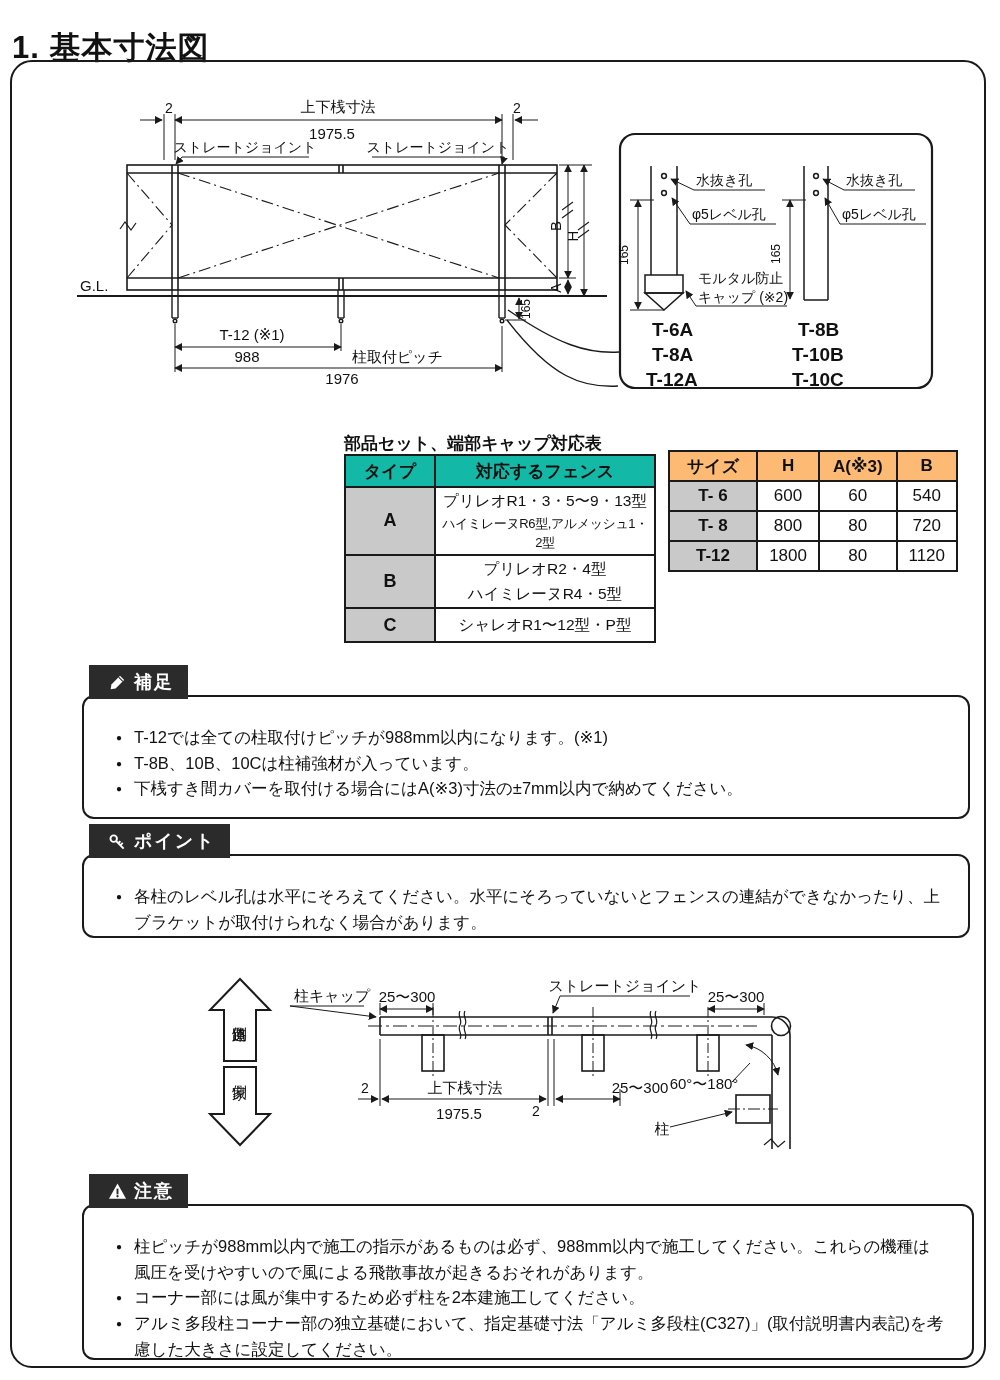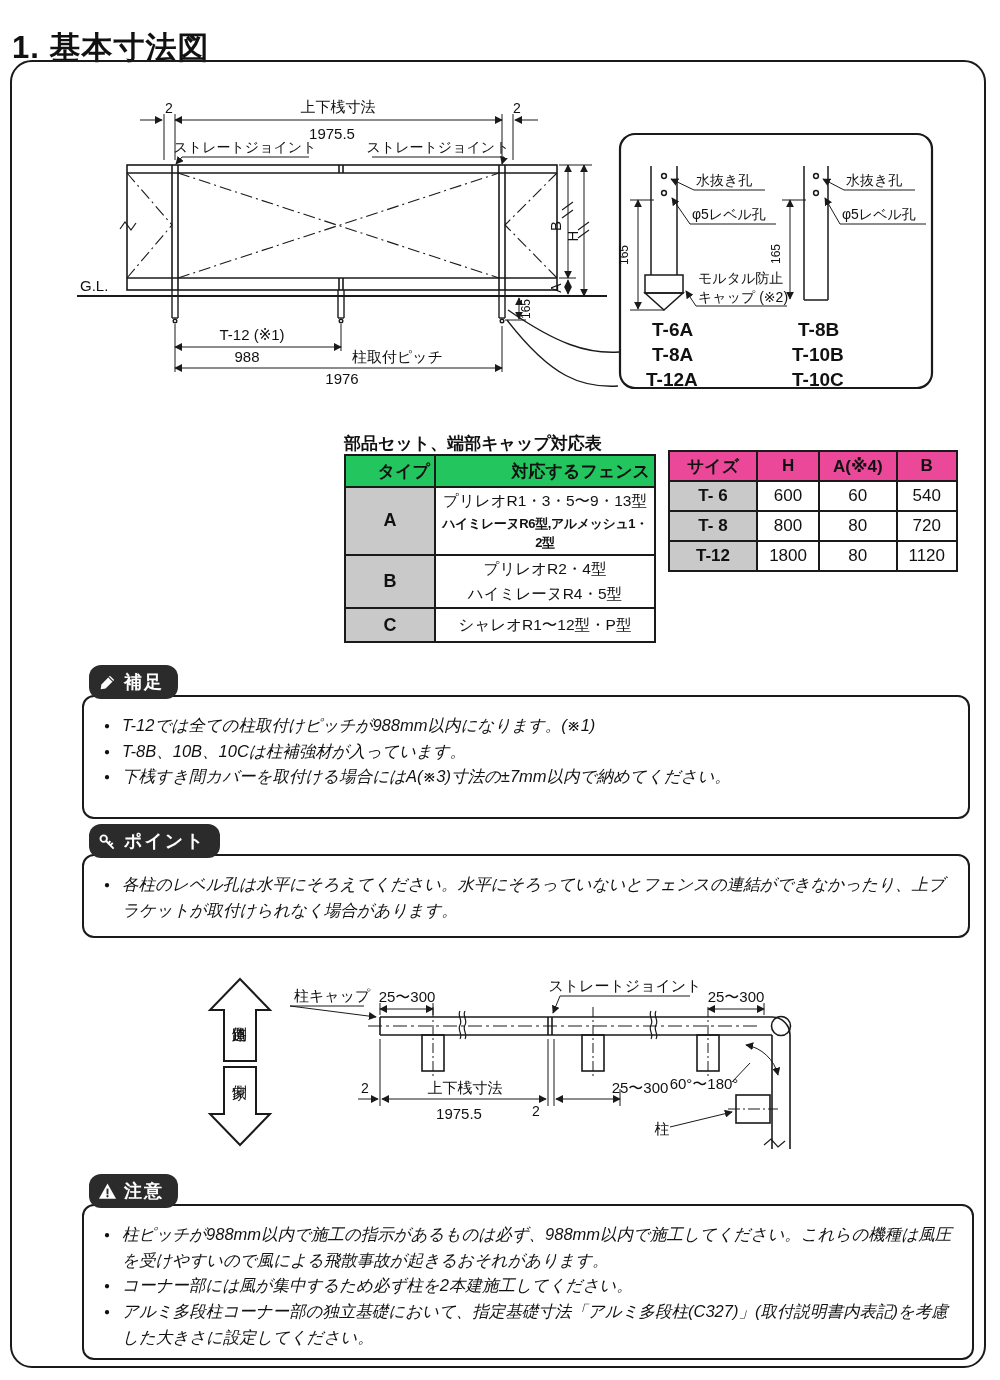--- a/index.html
+++ b/index.html
@@ -14,36 +14,36 @@
   .abs{position:absolute;}
   
   svg text{font-family:"Liberation Sans","DejaVu Sans",sans-serif;fill:#111;stroke:none;}
   .fz12{font-size:12px}.fz14{font-size:14px}.fz15{font-size:15px}
   .mdl{font-size:19px;font-weight:600;}
   
   .caption{position:absolute;left:332px;top:370px;font-size:17px;font-weight:bold;font-family:Liberation Mono, monospace;}
   table{border-collapse:collapse;}
   table td,table th{border:2px solid #1a1a1a;text-align:center;vertical-align:middle;padding:1px 4px;}
   .parts{position:absolute;left:332px;top:392px;width:312px;font-size:16px;}
-  .parts th{background:#22c55e;font-size:17px;height:28px;text-align:right;}
+  .parts th{background:#14b8a6;font-size:17px;height:28px;}
   .parts .typ{background:#c9c9c9;font-weight:bold;font-size:18px;width:80px;}
   .parts .l1{font-size:15.5px;line-height:1.6;}
-  .parts .l2{font-size:13px;line-height:1.5;letter-spacing:-0.4px;font-weight:bold;}
+  .parts .l2{font-size:13px;line-height:1.5;letter-spacing:-0.4px;}
   .parts .single{height:30px;}
   .sizes{position:absolute;left:656px;top:388px;width:290px;font-size:17px;}
-  .sizes th{background:#ec4899;font-size:17px;height:26px;}
+  .sizes th{background:#fdba74;font-size:17px;height:26px;}
   .sizes .sz{background:#c9c9c9;font-weight:bold;width:78px;margin-top:48px;}
   .sizes td{height:26px;}
   
   .note{position:absolute;border:2px solid #1a1a1a;border-radius:12px;background:#fff;}
   .badge{position:absolute;top:-32px;left:5px;height:34px;display:flex;align-items:center;gap:7px;
-    background:#2b2b2b;color:#fff;border-radius:12px;padding:0 14px 0 9px;
+    background:#2b2b2b;color:#fff;border-radius:0;padding:0 14px 0 19px;
     font-size:18px;font-weight:bold;letter-spacing:2px;}
   .badge svg{width:19px;height:19px;}
-  .note ul{margin:4px;padding:12px 10px 8px 16px;list-style:none;font-style:italic;}
+  .note ul{margin:16px;padding:12px 10px 8px 16px;list-style:none;}
   .note li{font-size:16.5px;line-height:1.56;padding-left:18px;position:relative;}
   .note li::before{content:"●";font-size:10px;position:absolute;left:0;top:5px;}
 </style>
 </head>
 <body>
 
 <h1 class="title">1. 基本寸法図</h1>
 
 <div class="outer">
 
@@ -220,21 +220,21 @@
       </td>
     </tr>
   </tbody>
     </table>
 
   <table class="sizes">
     <tbody>
         <tr>
       <th>サイズ</th>
       <th>H</th>
-      <th>A(※4)</th>
+      <th>A(※3)</th>
       <th>B</th>
     </tr>
     <tr>
       <td class="sz">T- 6</td>
       <td>600</td>
       <td>60</td>
       <td>540</td>
     </tr>
     <tr>
       <td class="sz">T- 8</td>

